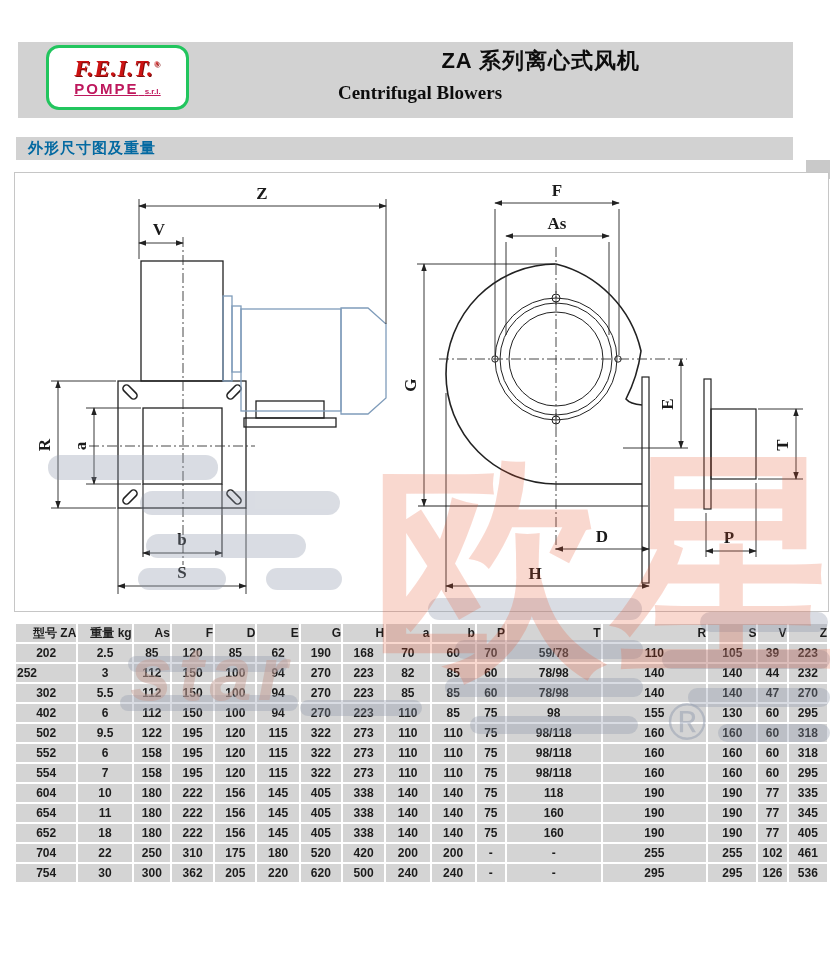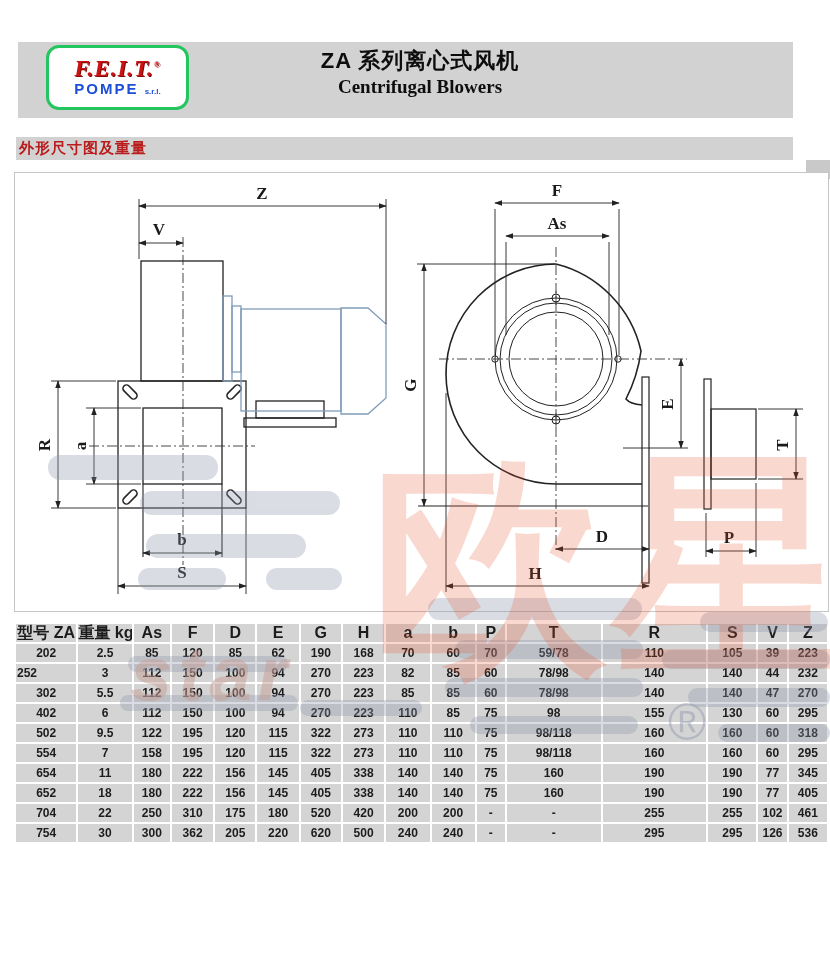--- a/index.html
+++ b/index.html
@@ -16,53 +16,53 @@
     position:absolute;left:46px;top:45px;width:137px;height:59px;
     background:#ffffff;border:3px solid #22c55e;border-radius:13px;
     display:flex;flex-direction:column;align-items:center;justify-content:center;
   }
   .logo-brand{
     font-family:"Liberation Serif","DejaVu Serif",serif;
     font-weight:bold;font-style:italic;font-size:23px;letter-spacing:1px;
     color:#cc1313;text-shadow:1px 1px 0 #7d0a0a;line-height:1;
   }
   .logo-brand sup{font-size:8px;color:#cc1313;}
-  .logo-sub{font-size:15px;font-weight:bold;color:#1d4ed8;letter-spacing:2px;line-height:1.2;}
+  .logo-sub{font-size:15px;font-weight:bold;color:#be185d;letter-spacing:2px;line-height:1.2;text-decoration:underline;}
   .logo-sub small{font-size:8px;font-weight:bold;letter-spacing:0;}
   .title-wrap{position:absolute;left:200px;top:46px;width:440px;text-align:center;}
-  .title-zh{font-size:22px;font-weight:bold;color:#0d0d0d;letter-spacing:1px;}
+  .title-zh{font-size:22px;font-weight:bold;color:#0d0d0d;letter-spacing:1px;text-align:right;}
   .title-en{
     font-family:"Liberation Serif","DejaVu Serif",serif;
-    font-size:19px;font-weight:bold;color:#0d0d0d;margin-top:0;
+    font-size:19px;font-weight:bold;color:#0d0d0d;margin-top:6px;
   }
   
   .section-band{
     position:absolute;left:16px;top:137px;width:777px;height:23px;
     background:#d2d2d2;display:flex;align-items:center;
   }
-  .section-band span{font-size:15px;font-weight:bold;color:#b91c1c;padding-left:3px;letter-spacing:1px;}
+  .section-band span{font-size:15px;font-weight:bold;color:#0369a1;padding-left:12px;letter-spacing:1px;}
   .corner-chip{position:absolute;left:806px;top:160px;width:24px;height:19px;background:#c9c9c9;}
   
   .panel{
     position:absolute;left:14px;top:172px;width:813px;height:438px;
     background:#ffffff;border:1px solid #c6c6c6;
   }
   .panel svg{position:absolute;left:0;top:0;}
   
   .spec-table{
     position:absolute;left:14px;top:622px;width:815px;
     border-collapse:collapse;table-layout:fixed;z-index:2;
   }
   .spec-table th,.spec-table td{
     background:#d4d4d4;border:2px solid #ffffff;
     font-size:12px;font-weight:bold;color:#1c1c1c;
     text-align:center;padding:0;height:18px;line-height:18px;
     white-space:nowrap;overflow:hidden;
   }
-  .spec-table th{font-size:16px;}
+  .spec-table th{font-size:12px;text-align:right;}
   .spec-table td.align-left{text-align:left;padding-left:1px;}
   
   .watermark{position:absolute;left:0;top:0;width:830px;height:963px;pointer-events:none;z-index:5;}
 </style>
 </head>
 <body>
 
 <div class="header-band"></div>
 
 <div class="logo-box">
@@ -332,36 +332,72 @@
         <td>110</td>
         <td>110</td>
         <td>75</td>
         <td>98/118</td>
         <td>160</td>
         <td>160</td>
         <td>60</td>
         <td>318</td>
       </tr>
       <tr>
+        <td>552</td>
+        <td>6</td>
+        <td>158</td>
+        <td>195</td>
+        <td>120</td>
+        <td>115</td>
+        <td>322</td>
+        <td>273</td>
+        <td>110</td>
+        <td>110</td>
+        <td>75</td>
+        <td>98/118</td>
+        <td>160</td>
+        <td>160</td>
+        <td>60</td>
+        <td>318</td>
+      </tr>
+      <tr>
         <td>554</td>
         <td>7</td>
         <td>158</td>
         <td>195</td>
         <td>120</td>
         <td>115</td>
         <td>322</td>
         <td>273</td>
         <td>110</td>
         <td>110</td>
         <td>75</td>
         <td>98/118</td>
         <td>160</td>
         <td>160</td>
         <td>60</td>
         <td>295</td>
+      </tr>
+      <tr>
+        <td>604</td>
+        <td>10</td>
+        <td>180</td>
+        <td>222</td>
+        <td>156</td>
+        <td>145</td>
+        <td>405</td>
+        <td>338</td>
+        <td>140</td>
+        <td>140</td>
+        <td>75</td>
+        <td>118</td>
+        <td>190</td>
+        <td>190</td>
+        <td>77</td>
+        <td>335</td>
       </tr>
       <tr>
         <td>654</td>
         <td>11</td>
         <td>180</td>
         <td>222</td>
         <td>156</td>
         <td>145</td>
         <td>405</td>
         <td>338</td>

